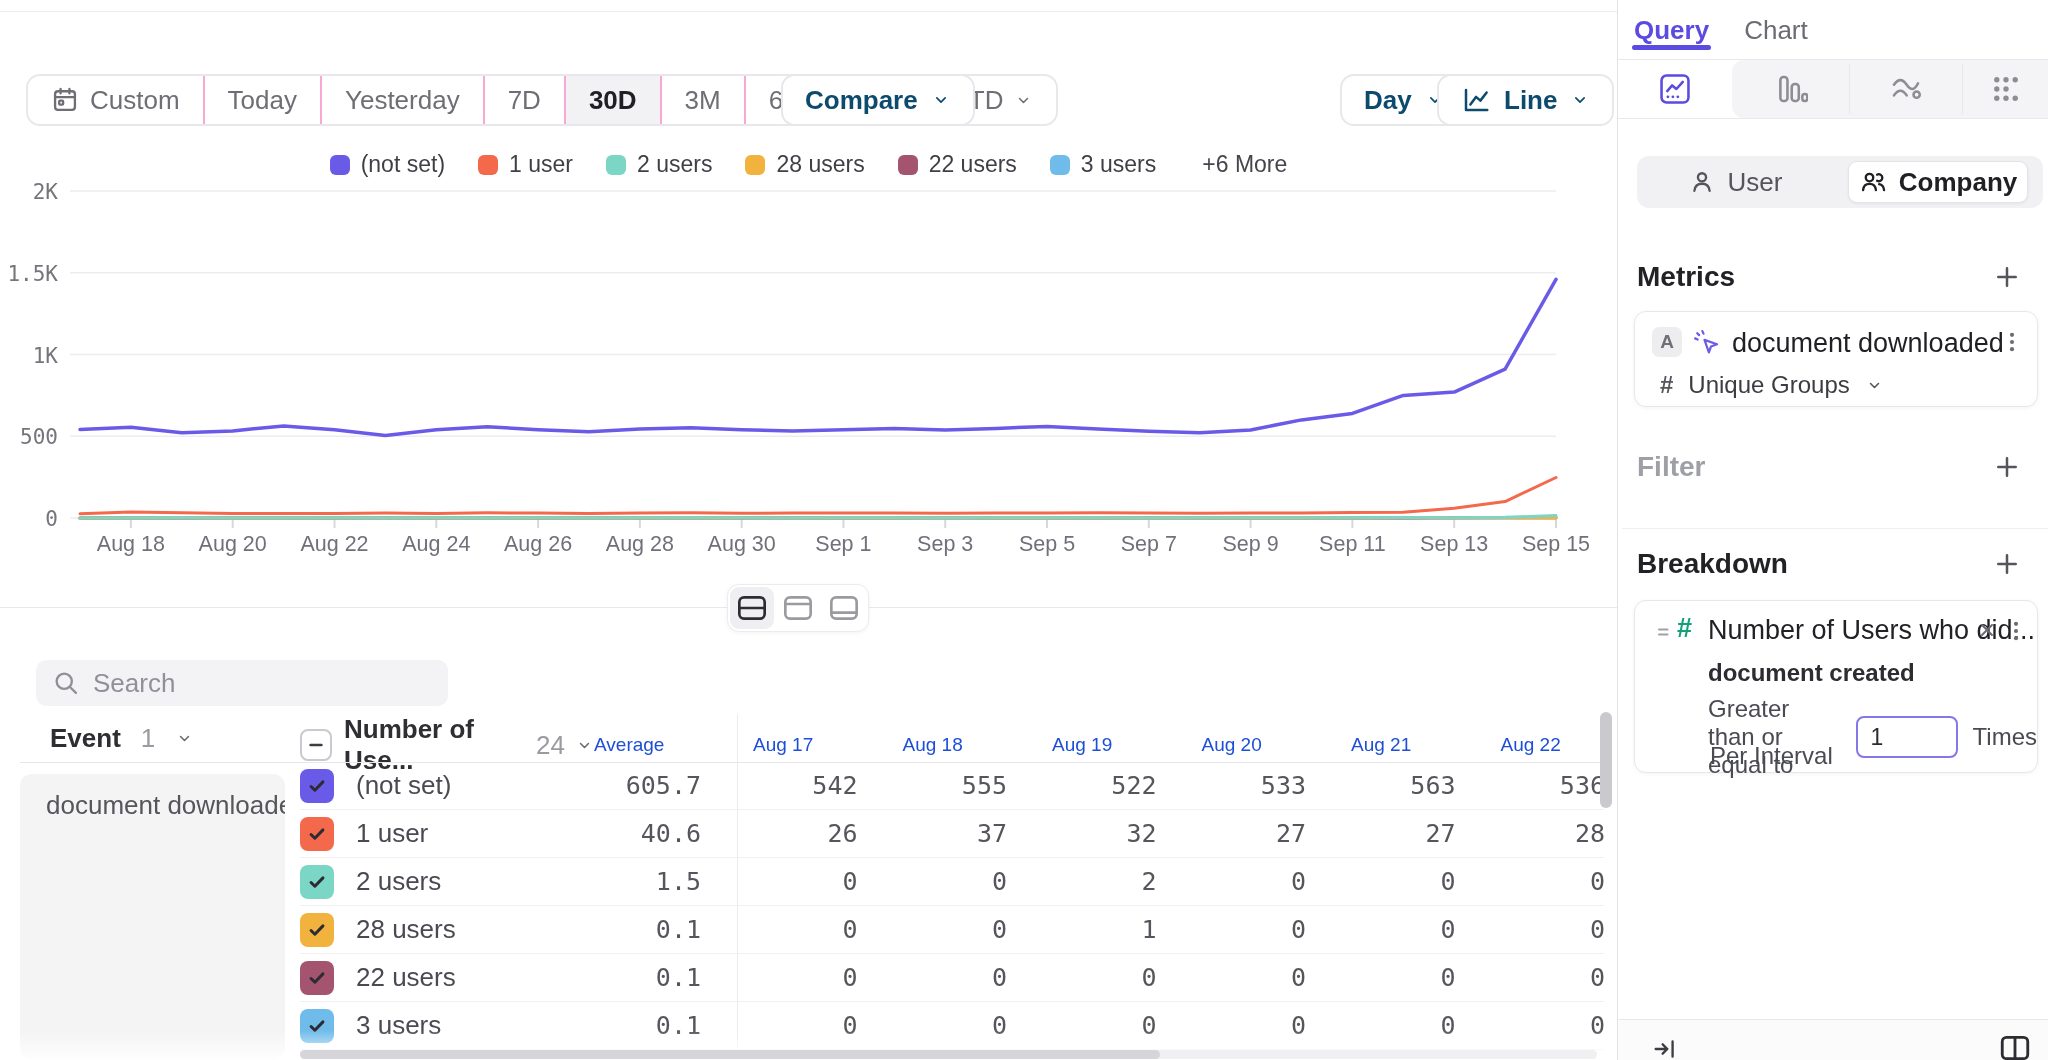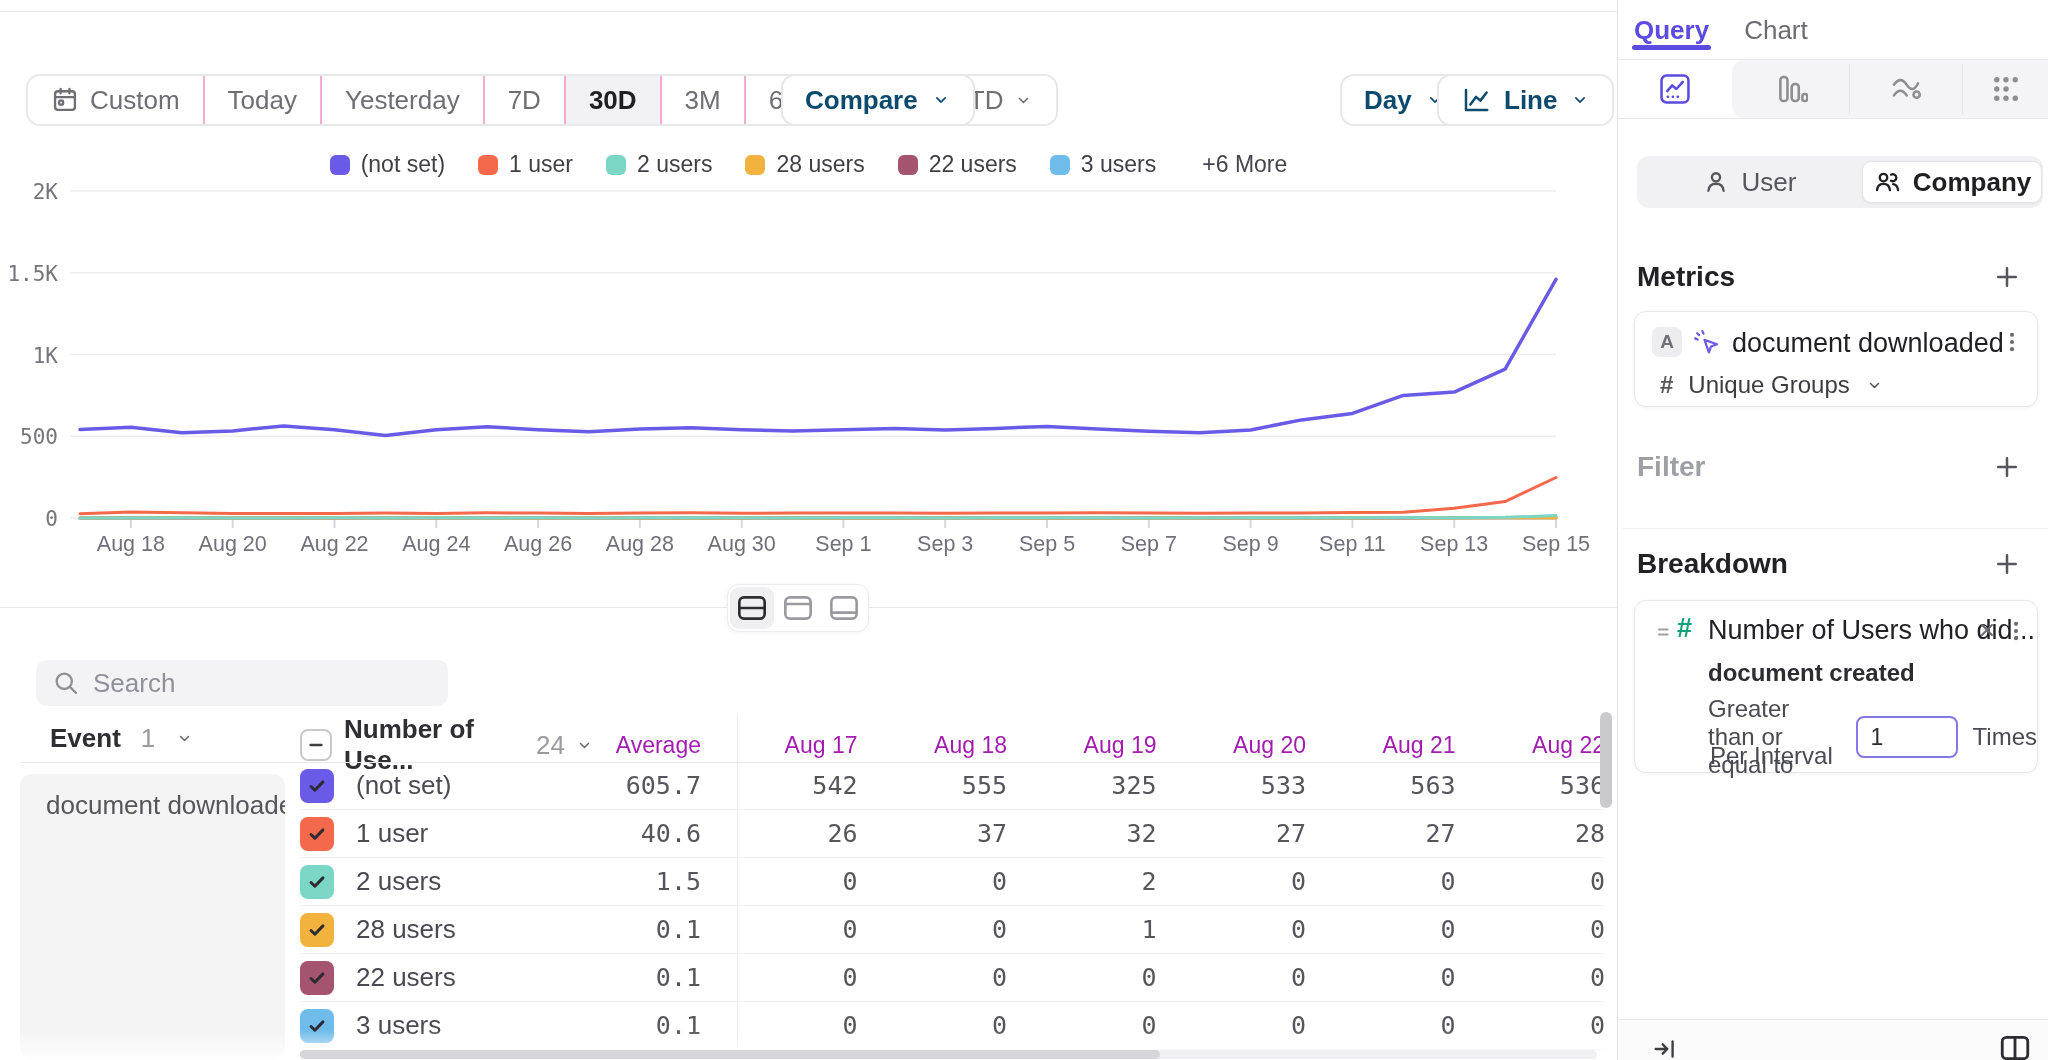--- a/index.html
+++ b/index.html
@@ -41,21 +41,21 @@
   .search-box input { flex:1; border:none; outline:none; background:transparent; font-size:26px; font-family:"Liberation Sans",sans-serif; color:#3c3c42; }
   .search-box input::placeholder { color:#90909a; }
 
   
   .tbl-head-left { position:absolute; left:50px; top:714px; height:48px; display:flex; align-items:center; gap:20px; font-size:26px; }
   .head-strong { color:#2e2e33; font-weight:600; }
   .head-count { color:#9a9aa0; }
   .tgrid { display:grid; grid-template-columns:44px 250px 118px 41px repeat(6,149.5px); align-items:center; height:48px; }
   .tbl-header { position:absolute; left:300px; top:714px; width:1350px; }
   .hdr-label { display:flex; align-items:center; gap:10px; font-size:26px; }
-  .hdr-avg, .hdr-date { text-align:right; padding-right:45px; font-size:23px; color:#a21caf; white-space:nowrap; }
+  .hdr-avg, .hdr-date { padding-right:45px; font-size:19px; color:#1d4ed8; white-space:nowrap; }
   .hdr-avg { padding-right:11px; }
   .header-divider { position:absolute; left:20px; top:762px; width:1597px; height:1px; background:#e7e7ea; }
   .event-cell { position:absolute; left:20px; top:774px; width:265px; height:286px; background:#f4f4f5; border-radius:12px; padding:16px 0 0 26px; font-size:26px; color:#55555c; white-space:nowrap; overflow:hidden; }
   .rows { position:absolute; left:300px; top:762px; width:1350px; }
   .trow { border-bottom:1px solid #f0f0f2; }
   .cbx-cell { display:flex; align-items:center; }
   .cbx { width:34px; height:34px; border-radius:8px; display:flex; align-items:center; justify-content:center; }
   .cbx-minus { width:32px; height:32px; border:2px solid #c9c9cf; border-radius:8px; background:#fff; display:flex; align-items:center; justify-content:center; color:#3c3c42; }
   .row-label { font-size:26px; color:#4a4a52; padding-left:12px; }
   .mono { font-family:"DejaVu Sans Mono",monospace; }
@@ -78,21 +78,21 @@
   .charttype-row { position:absolute; left:0; top:60px; width:431px; height:58px; }
   .charttype-gray { position:absolute; left:114px; top:0; right:0; height:58px; background:#f4f4f6; border-top-left-radius:12px; border-bottom-left-radius:12px; }
   .charttype-border { position:absolute; left:0; top:118px; width:431px; height:1px; background:#e9e9ec; }
   .ct-sep { position:absolute; top:4px; width:1px; height:50px; background:#e7e7ea; }
   .ct-tile { position:absolute; top:0; height:58px; display:flex; align-items:center; justify-content:center; color:#8d8d93; }
   .ct-tile.sel { color:#5B4BE1; }
 
   .toggle { position:absolute; left:19px; top:156px; width:406px; height:52px; background:#f1f1f3; border-radius:12px; display:flex; align-items:center; }
   .toggle-opt { display:flex; align-items:center; justify-content:center; gap:12px; font-size:26px; color:#55555c; height:100%; }
   .toggle-opt.unsel { flex:1; }
-  .toggle-opt.sel { width:180px; height:42px; margin:1px; background:#fff; border:1px solid #e4e4e8; border-radius:9px; box-shadow:0 1px 3px rgba(0,0,0,.06); color:#1f1f24; font-weight:600; }
+  .toggle-opt.sel { width:180px; height:42px; margin:15px; background:#fff; border:1px solid #e4e4e8; border-radius:9px; box-shadow:0 1px 3px rgba(0,0,0,.06); color:#1f1f24; font-weight:600; }
 
   .section-head { position:absolute; left:19px; font-size:28px; font-weight:700; color:#212126; }
   .plus-btn { position:absolute; right:26px; color:#55555c; }
 
   .card { position:absolute; left:16px; width:404px; background:#fff; border:1px solid #e7e7ea; border-radius:12px; box-shadow:0 1px 4px rgba(0,0,0,.05); }
   #metric-card { top:311px; height:96px; }
   .a-badge { position:absolute; left:17px; top:15px; width:30px; height:30px; background:#ededef; border-radius:7px; display:flex; align-items:center; justify-content:center; font-size:19px; color:#6f6f76; font-weight:600; }
   .spark { position:absolute; left:57px; top:16px; color:#6C5CE7; }
   .metric-title { position:absolute; left:97px; top:16px; font-size:27px; font-weight:500; color:#1f1f24; }
   .kebab-tr { position:absolute; right:12px; top:17px; color:#6b6b72; }
@@ -359,21 +359,21 @@
                 <path d="M5.5 12.5l4.2 4.2L18.5 7.5" stroke-width="3.2"></path>
               </svg>
             </span>
           </span>
         </div>
         <div class="row-label">(not set)</div>
         <div class="cell-avg mono">605.7</div>
         <div></div>
         <div class="cell-num mono">542</div>
         <div class="cell-num mono">555</div>
-        <div class="cell-num mono">325</div>
+        <div class="cell-num mono">522</div>
         <div class="cell-num mono">533</div>
         <div class="cell-num mono">563</div>
         <div class="cell-num mono">536</div>
       </div>
       <div class="trow tgrid">
         <div class="cbx-cell">
           <span class="cbx" style="background:#F4694C">
             <span class="icon">
               <svg width="22" height="22" viewBox="0 0 24 24" fill="none" stroke="currentColor" stroke-width="2" stroke-linecap="round" stroke-linejoin="round">
                 <path d="M5.5 12.5l4.2 4.2L18.5 7.5" stroke-width="3.2"></path>

